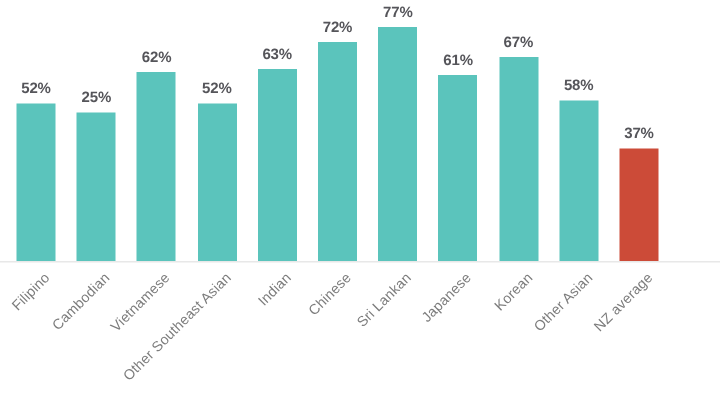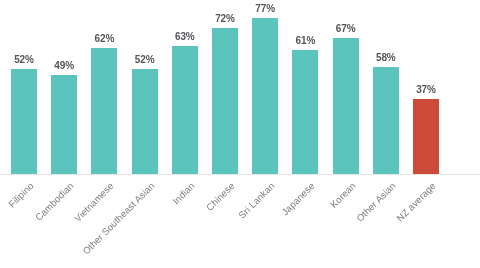--- a/index.html
+++ b/index.html
@@ -76,21 +76,21 @@
 
   <div id="plot-area"></div>
   <div id="baseline"></div>
   <div id="bars-layer">
       <div class="bar-slot" style="left: 11px; bottom: 94px; height: 105.404px; position: absolute;">
         <div class="bar-rect" style="height: 105.404px; background: rgb(91, 196, 188);"></div>
         <div class="bar-value" style="bottom: 109.404px;">52%</div>
       </div>
       <div class="bar-slot" style="left: 51.2px; bottom: 94px; height: 99.323px; position: absolute;">
         <div class="bar-rect" style="height: 99.323px; background: rgb(91, 196, 188);"></div>
-        <div class="bar-value" style="bottom: 103.323px;">49%</div>
+        <div class="bar-value" style="bottom: 103.323px;">25%</div>
       </div>
       <div class="bar-slot" style="left: 91.4px; bottom: 94px; height: 151px; position: absolute;">
         <div class="bar-rect" style="height: 125.674px; background: rgb(91, 196, 188);"></div>
         <div class="bar-value" style="bottom: 129.674px;">62%</div>
       </div>
       <div class="bar-slot" style="left: 131.6px; bottom: 94px; height: 105.404px; position: absolute;">
         <div class="bar-rect" style="height: 105.404px; background: rgb(91, 196, 188);"></div>
         <div class="bar-value" style="bottom: 109.404px;">52%</div>
       </div>
       <div class="bar-slot" style="left: 171.8px; bottom: 94px; height: 127.701px; position: absolute;">

